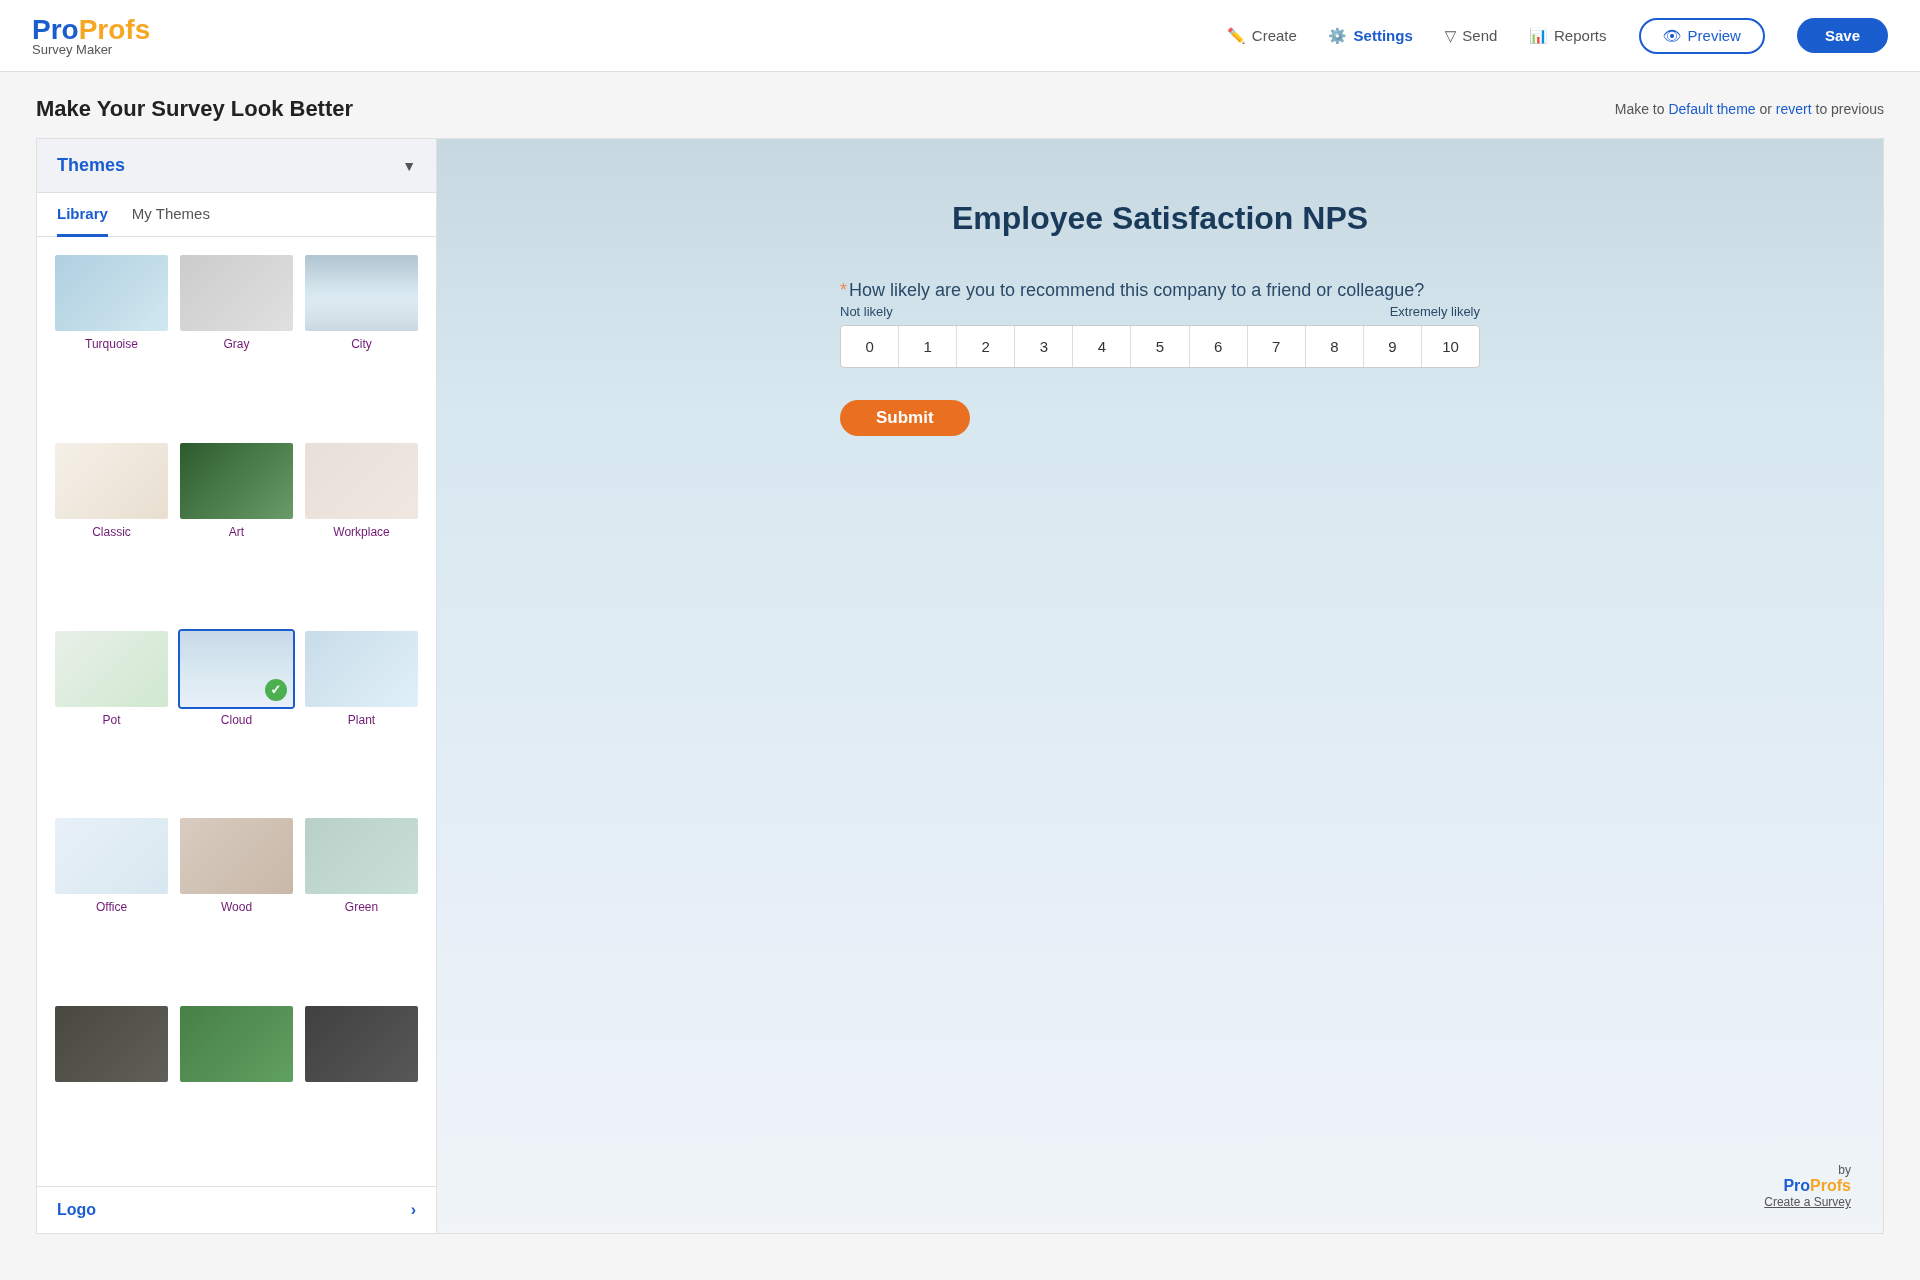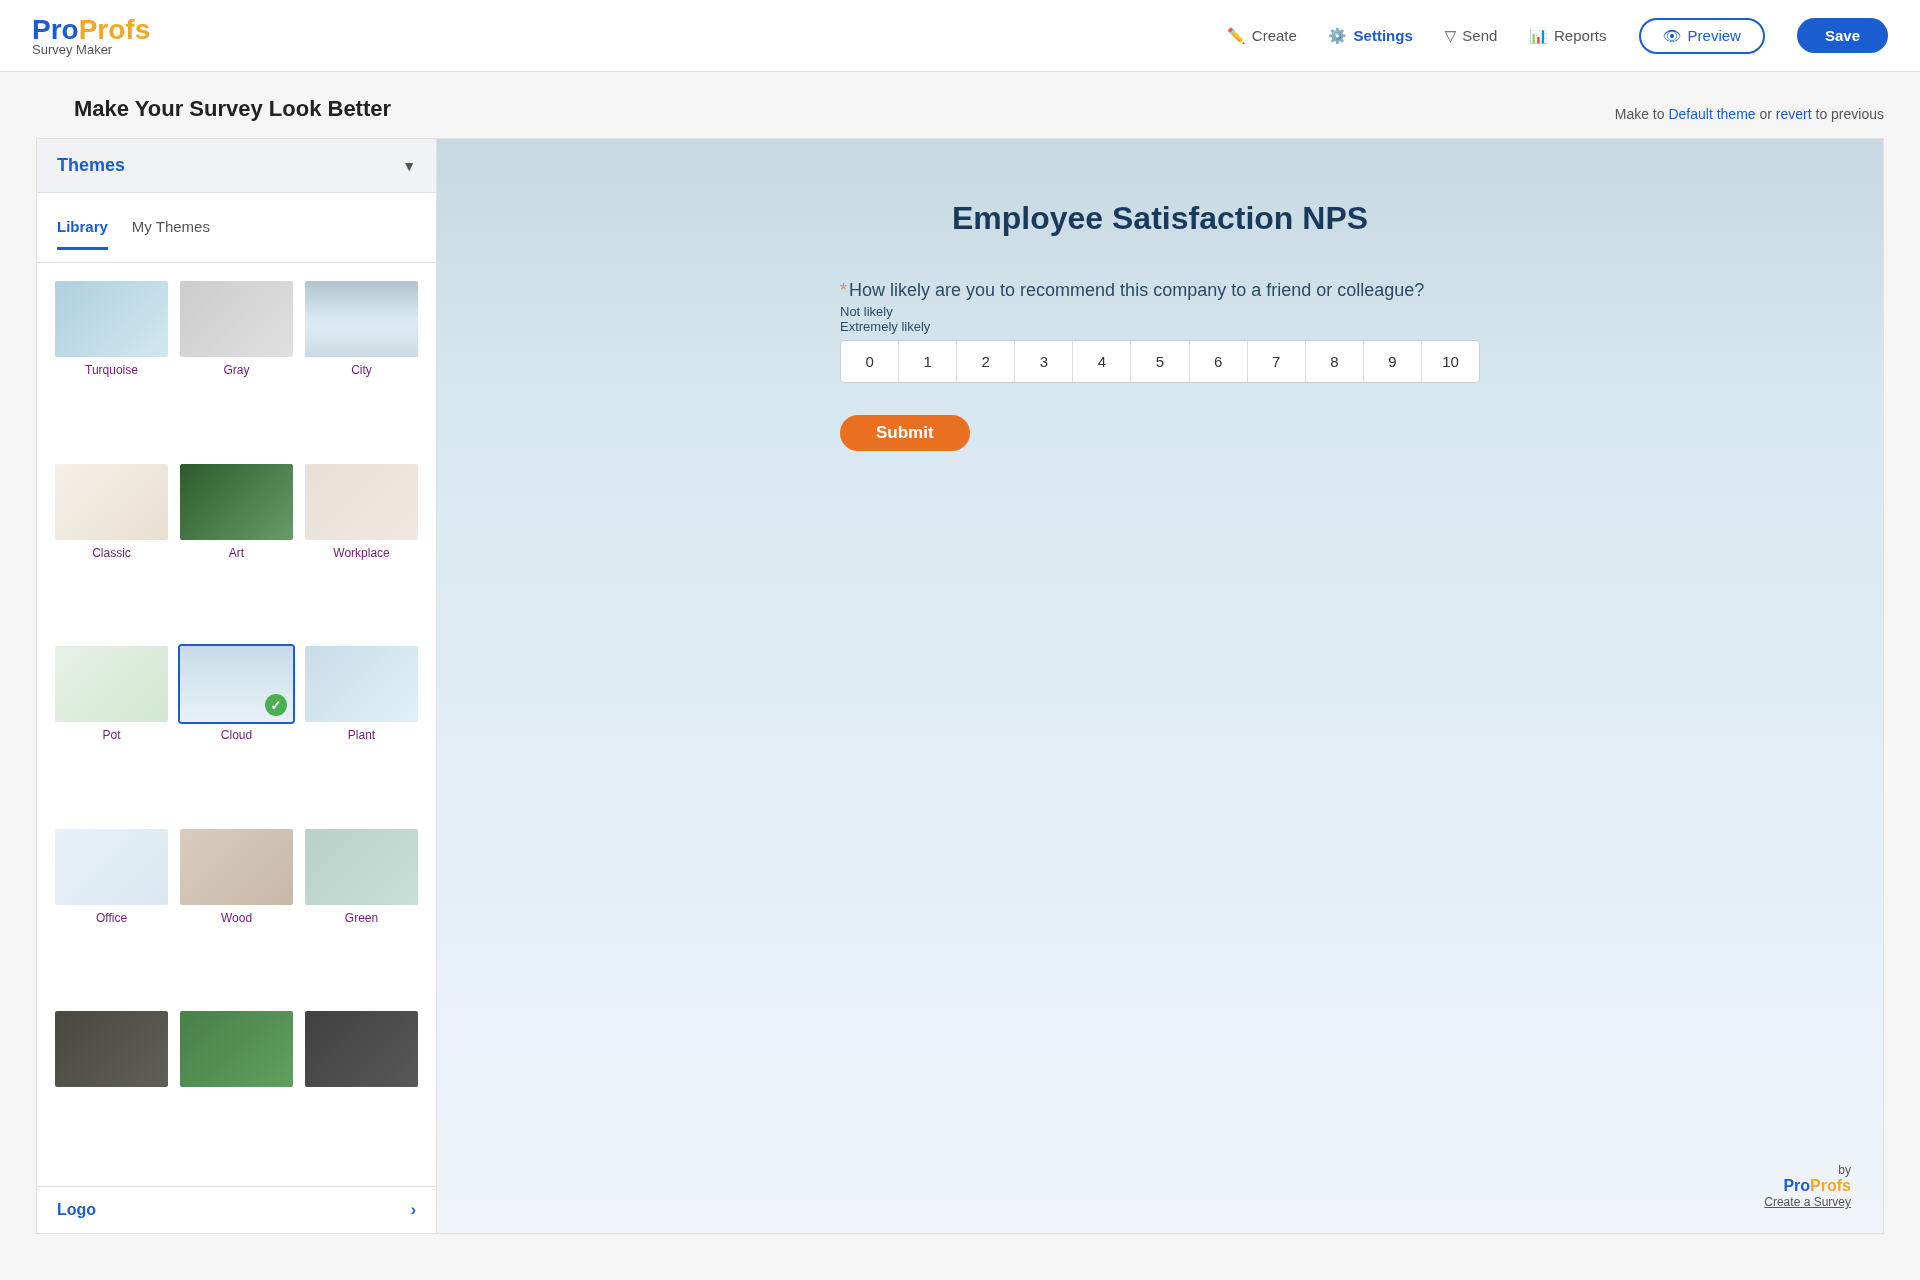--- a/index.html
+++ b/index.html
@@ -40,25 +40,24 @@
       border-radius: 24px;
       padding: 9px 28px;
       font-size: 15px;
       font-weight: 600;
       cursor: pointer;
     }
 
     
     .page-titlebar {
       display: flex;
-      align-items: flex-end;
+      align-items: center;
       justify-content: space-between;
       padding: 24px 36px 16px 36px;
       background: #f5f5f5;
-      margin-left: 38px;
     }
     .page-title { font-size: 22px; font-weight: 700; color: #222; }
     .reset-bar { font-size: 14px; color: #555; }
     .reset-bar a { color: #1a5dce; text-decoration: none; cursor: pointer; }
 
     
     .main-layout {
       display: flex;
       padding: 0 36px 24px 36px;
       gap: 0;
@@ -82,21 +81,21 @@
       justify-content: space-between;
       padding: 16px 20px;
       background: #f0f2f5;
       border-bottom: 1px solid #e0e0e0;
     }
     .sidebar-title { font-size: 18px; font-weight: 700; color: #1a5dce; }
     .sidebar-dropdown-icon { color: #555; font-size: 14px; cursor: pointer; }
 
     .sidebar-tabs {
       display: flex;
-      padding: 13px 20px;
+      padding: 0 20px;
       border-bottom: 1px solid #e0e0e0;
       gap: 24px;
     }
     .tab-item {
       padding: 12px 0;
       font-size: 15px;
       color: #555;
       cursor: pointer;
       border-bottom: 3px solid transparent;
       margin-bottom: -1px;
@@ -208,21 +207,20 @@
       color: #2a4a6a;
       line-height: 1.5;
     }
     .survey-question .required { color: #e85; margin-right: 2px; }
     .nps-labels {
       display: flex;
       justify-content: space-between;
       margin-bottom: 6px;
       font-size: 13px;
       color: #2a4a6a;
-      flex-direction: column;
     }
     .nps-scale {
       display: flex;
       border: 1px solid #ccc;
       border-radius: 4px;
       overflow: hidden;
       background: #fff;
       margin-bottom: 32px;
     }
     .nps-cell {

